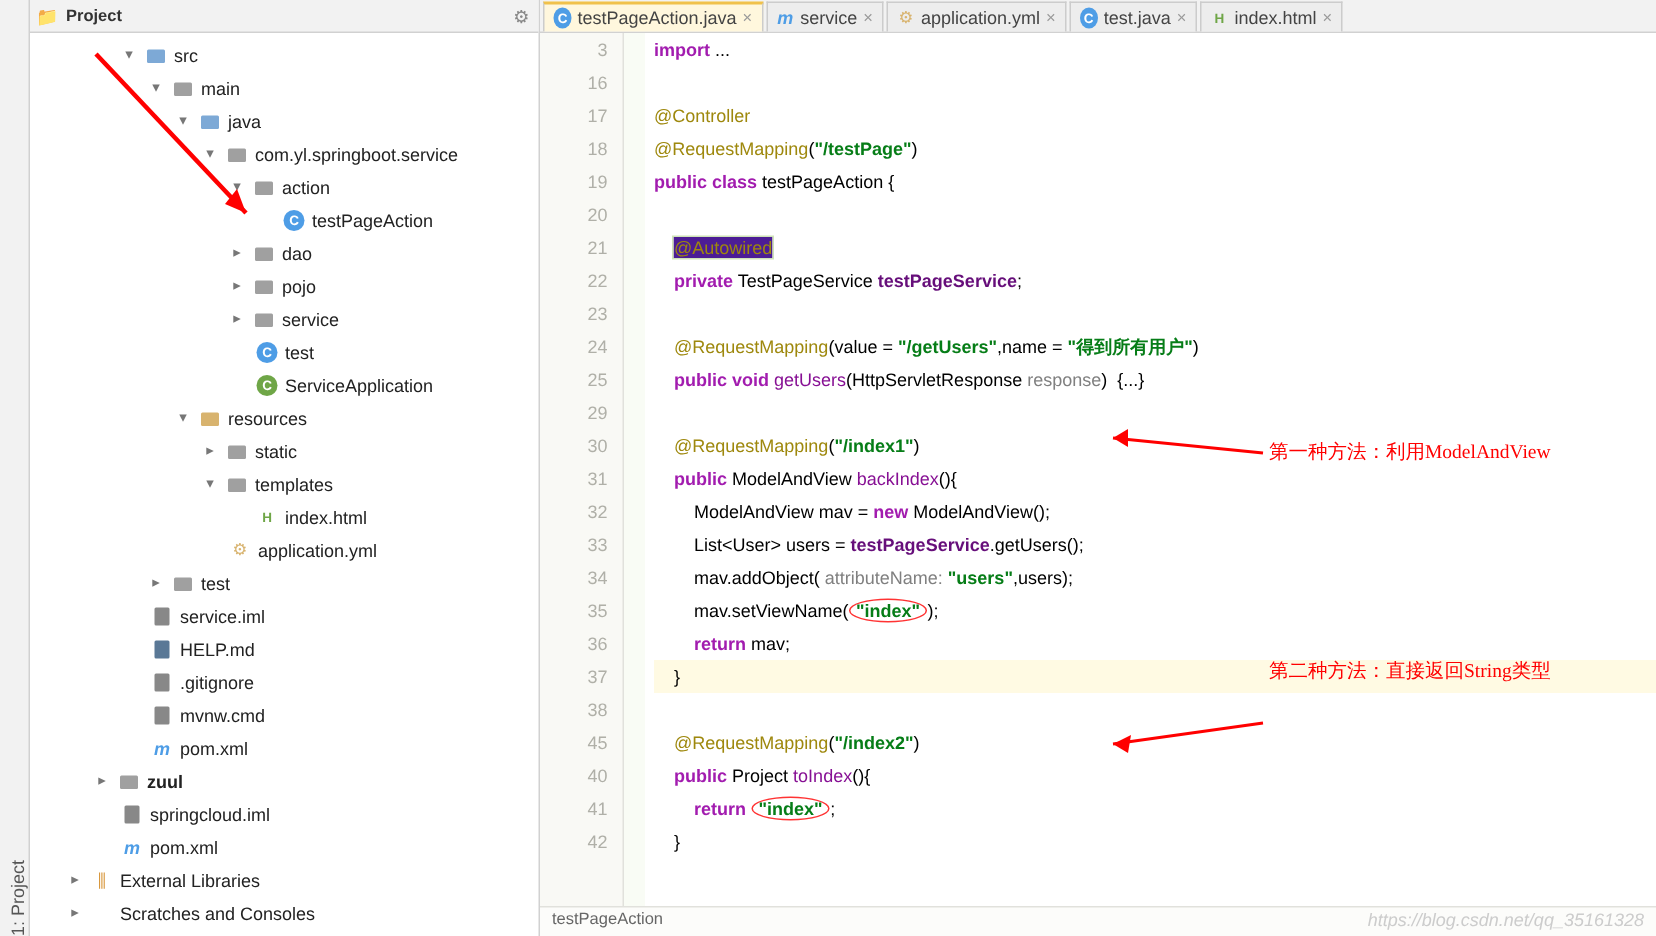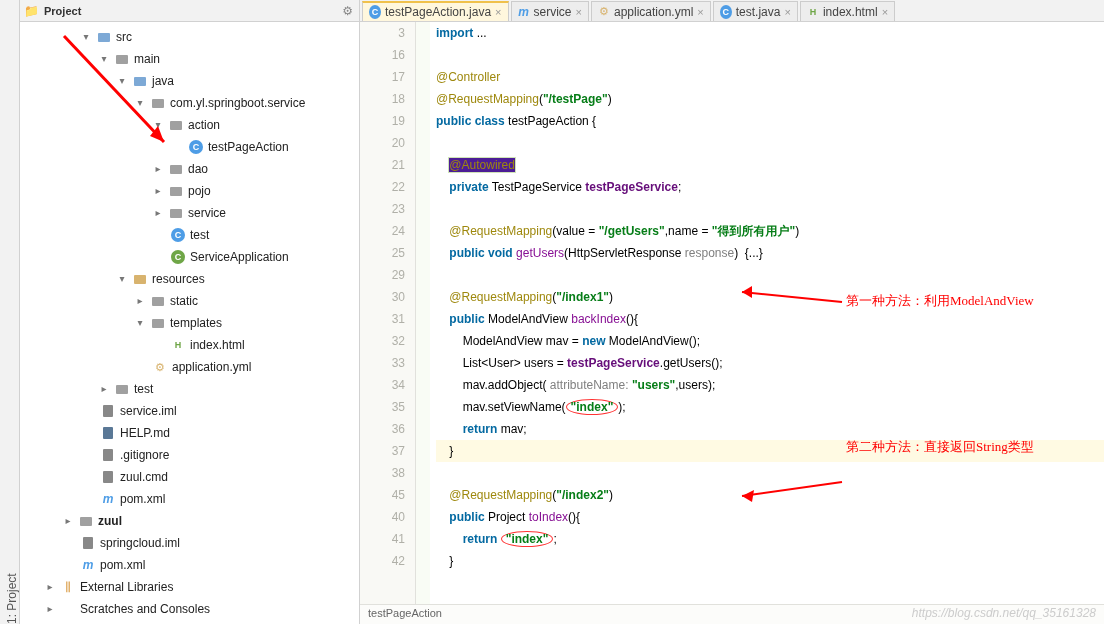--- a/index.html
+++ b/index.html
@@ -31,21 +31,21 @@
 .tab { height:20px; background:#ededed; border:1px solid #ccc; border-bottom:none; padding:0 6px; display:flex; align-items:center; gap:4px; font-size:11px; color:#444; cursor:pointer; }
 .tab.active { background:#fff7dd; border-top:2px solid #f0c14b;}
 .tab .close { font-size:11px; color:#999; cursor:pointer; }
 .tab .ficon { width:12px; height:12px; display:flex; align-items:center; justify-content:center; }
 .editor { flex:1; display:flex; position:relative; font-family:"Courier New",monospace; font-size:13px; line-height:22px; }
 .gutter { width:56px; background:#f9f9f5; border-right:1px solid #e1e1dc; text-align:right; color:#b0b0a8; padding-right:10px; position:relative; }
 .gutter div { height:22px; }
 .code { flex:1; background:#fff; padding-left:20px; position:relative; }
 .code-line { height:22px; white-space:pre; }
 .hl-yellow { background:#fffae3; }
-.kw { color:#0369a1; font-weight:bold; }
+.kw { color:#a21caf; font-weight:bold; }
 .ann { color:#9e880d;margin-top:32px; }
 .str { color:#067d17; font-weight:bold; }
 .cls { color:#000; }
 .mth { color:#871094;margin-top:24px; }
 .fld { color:#660e7a; font-weight:bold; }
 .param { color:#808080; }
 .ellipse { border:1.5px solid #ff3333; border-radius:50%; padding:0 4px; }
 .red-note { color:#ff0000; font-family:"SimSun",serif; font-size:13px; position:absolute; }
 .red-arrow { position:absolute; pointer-events:none; }
 .breadcrumb { height:20px; border-top:1px solid #e1e1dc; background:#fcfcfa; font-size:11px; padding:2px 8px; color:#666; }
@@ -281,21 +281,21 @@
                   <span>.gitignore</span>
                 </div>
               </li>
             <li>
                 <div class="row" style="--indent:74px">
                   <span class="node-icon file-icon">
                     <svg width="14" height="14">
                       <rect x="2" y="1" width="10" height="12" rx="1"></rect>
                     </svg>
                   </span>
-                  <span>zuul.cmd</span>
+                  <span>mvnw.cmd</span>
                 </div>
               </li>
             <li>
                 <div class="row" style="--indent:74px">
                   <span class="node-icon m-icon">m</span>
                   <span>pom.xml</span>
                 </div>
               </li>
           </ul>
         </li>

